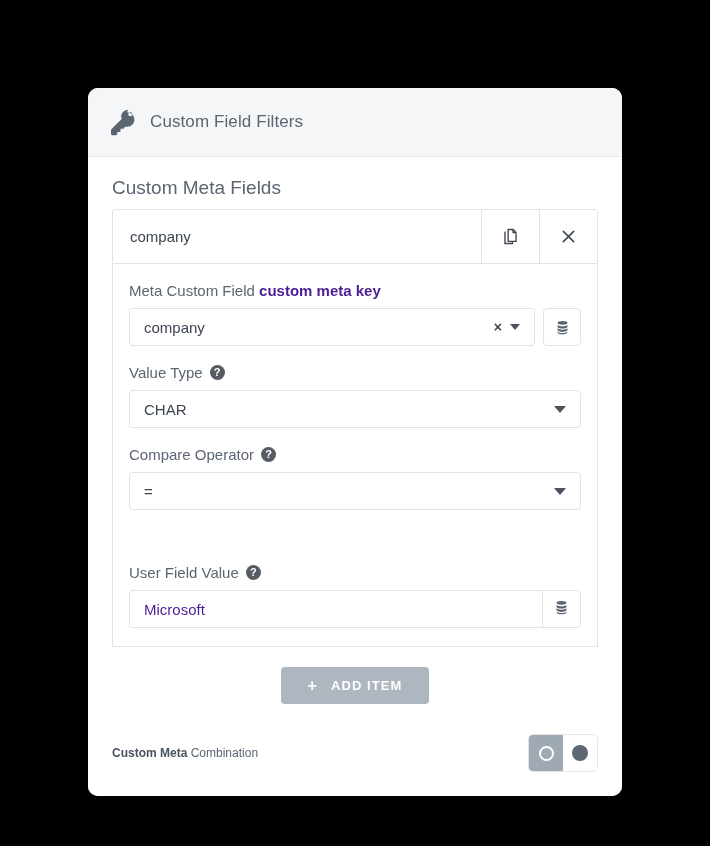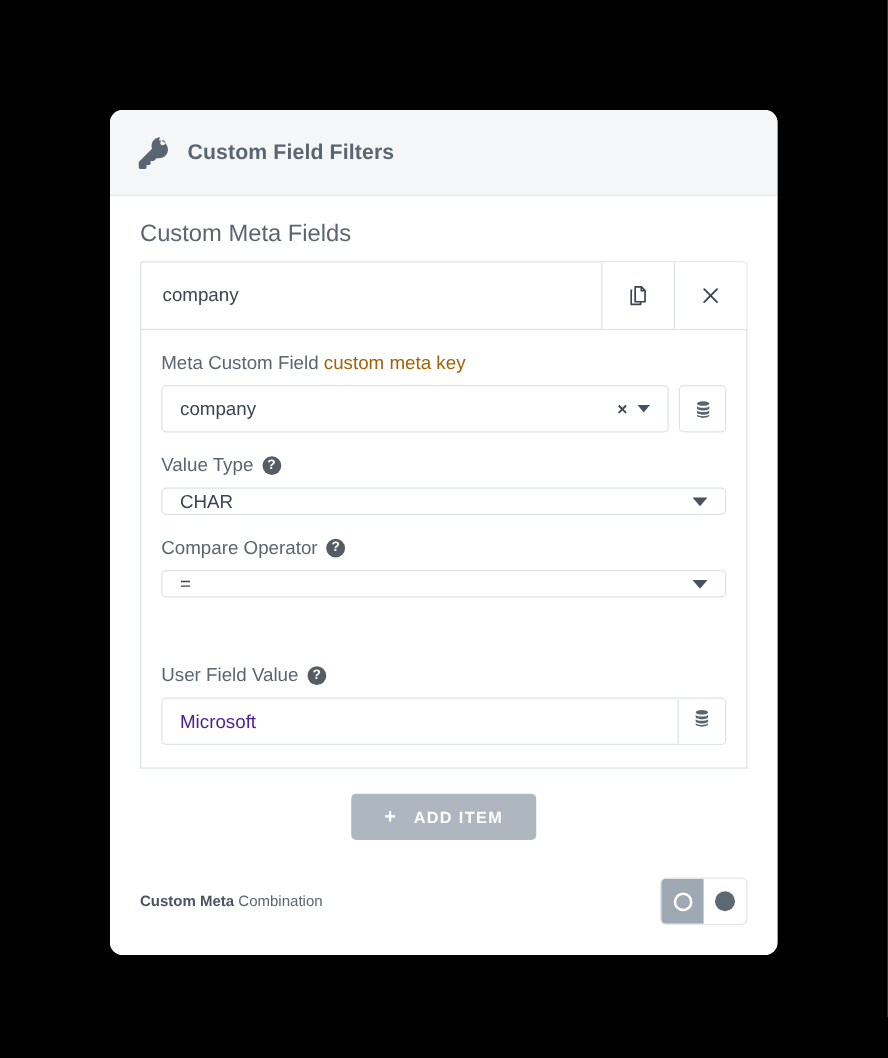--- a/index.html
+++ b/index.html
@@ -39,21 +39,21 @@
     align-items: center;
     gap: 12px;
     height: 69px;
     padding: 0 20px;
     background: #f5f6f7;
     border-bottom: 1px solid #e7e8ea;
     box-sizing: border-box;
   }
   .card-header-title {
     font-size: 17px;
-    font-weight: bold;
+    font-weight: normal;
     color: #5b6572;
     letter-spacing: .1px;
   }
   .key-icon svg { display: block; }
 
   .card-body {
     padding: 20px 24px 24px 24px;
     background: #ffffff;
   }
 
@@ -64,21 +64,21 @@
     margin-bottom: 10px;
     display: flex;
     align-items: center;
     gap: 7px;
   }
   .sub-label {
     font-size: 15px;
     color: #5b6572;
     margin-bottom: 9px;
   }
-  .sub-label .lbl-strong { font-weight: normal; color: #a16207; text-align: right; }
+  .sub-label .lbl-strong { font-weight: bold; color: #4c1d95; text-align: right; }
 
   .help-icon {
     width: 15px;
     height: 15px;
     border-radius: 50%;
     background: #555c63;
     color: #ffffff;
     font-size: 11px;
     font-weight: bold;
     line-height: 15px;
@@ -177,21 +177,21 @@
     justify-content: center;
     cursor: pointer;
     box-sizing: border-box;
     flex: 0 0 auto;
   }
   .db-btn svg { display: block; }
 
   
   .select-box {
     position: relative;
-    height: 22px;
+    height: 38px;
     border: 1px solid #dfe3e8;
     border-radius: 4px;
     display: flex;
     align-items: center;
     padding: 0 36px 0 14px;
     box-sizing: border-box;
     background: #ffffff;
     margin-bottom: 18px;
     cursor: pointer;
   }

